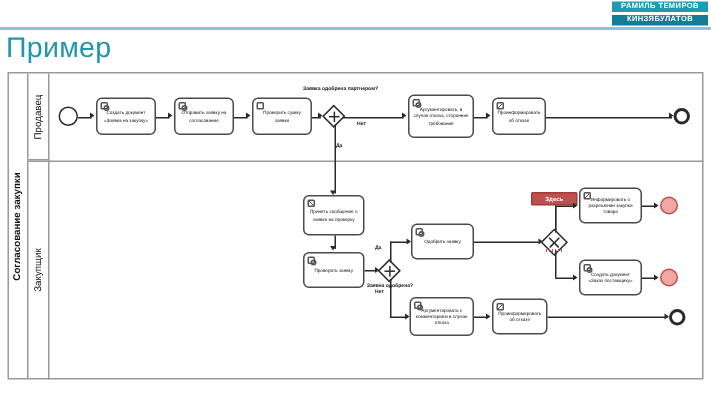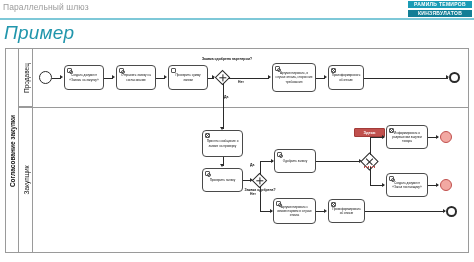--- a/index.html
+++ b/index.html
@@ -24,21 +24,21 @@
     display:flex;flex-direction:column;justify-content:space-between;
   }
   .logo-line{
     background:#1b9bb5;color:#ffffff;font-size:5px;font-weight:bold;
     letter-spacing:.3px;line-height:7px;height:7px;text-align:center;
     overflow:hidden;white-space:nowrap;
   }
   .logo-line.l2{background:#127e96;}
   .slide-title{
     position:absolute;left:4px;top:22px;
-    font-size:19px;color:#2196ac;font-weight:normal;letter-spacing:.2px;font-style:italic;
+    font-size:19px;color:#2196ac;font-weight:normal;letter-spacing:.2px;
   }
   
   .pool{
     position:absolute;left:5px;top:48px;width:464px;height:205px;
     border:1.2px solid #9a9a9a;background:#ffffff;box-sizing:border-box;
   }
   .pool-label{
     position:absolute;left:0;top:0;width:13px;height:100%;
     border-right:1.2px solid #9a9a9a;box-sizing:border-box;
   }
@@ -142,21 +142,20 @@
   }
   .annot-foot{
     position:absolute;height:2px;
     background:repeating-linear-gradient(90deg,#c0504d 0 1px,transparent 1px 2px);
   }
 </style>
 </head>
 <body>
 
 <div class="header">
-  <div class="kicker">Параллельный шлюз</div>
   <div class="hrule"></div>
   <div class="logo">
     <div class="logo-line">РАМИЛЬ ТЕМИРОВ</div>
     <div class="logo-line l2">КИНЗЯБУЛАТОВ</div>
   </div>
 </div>
 <div class="slide-title">Пример</div>
 
 <div class="pool">
 

